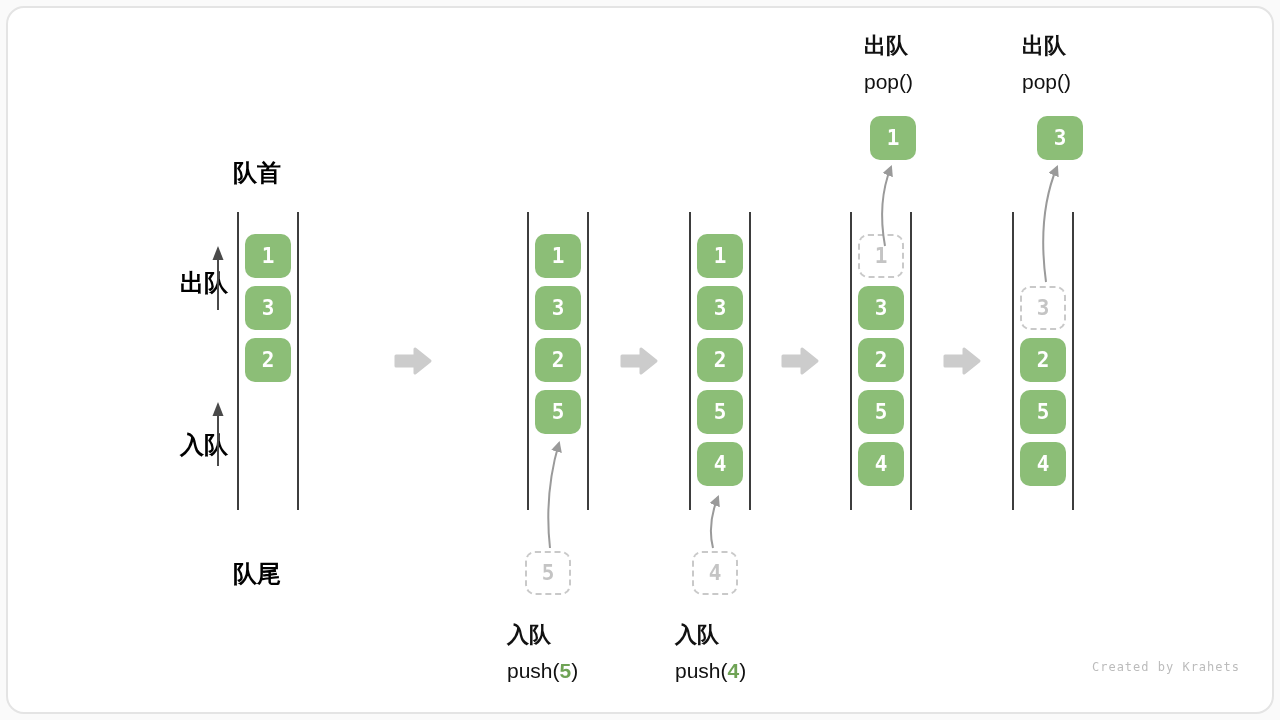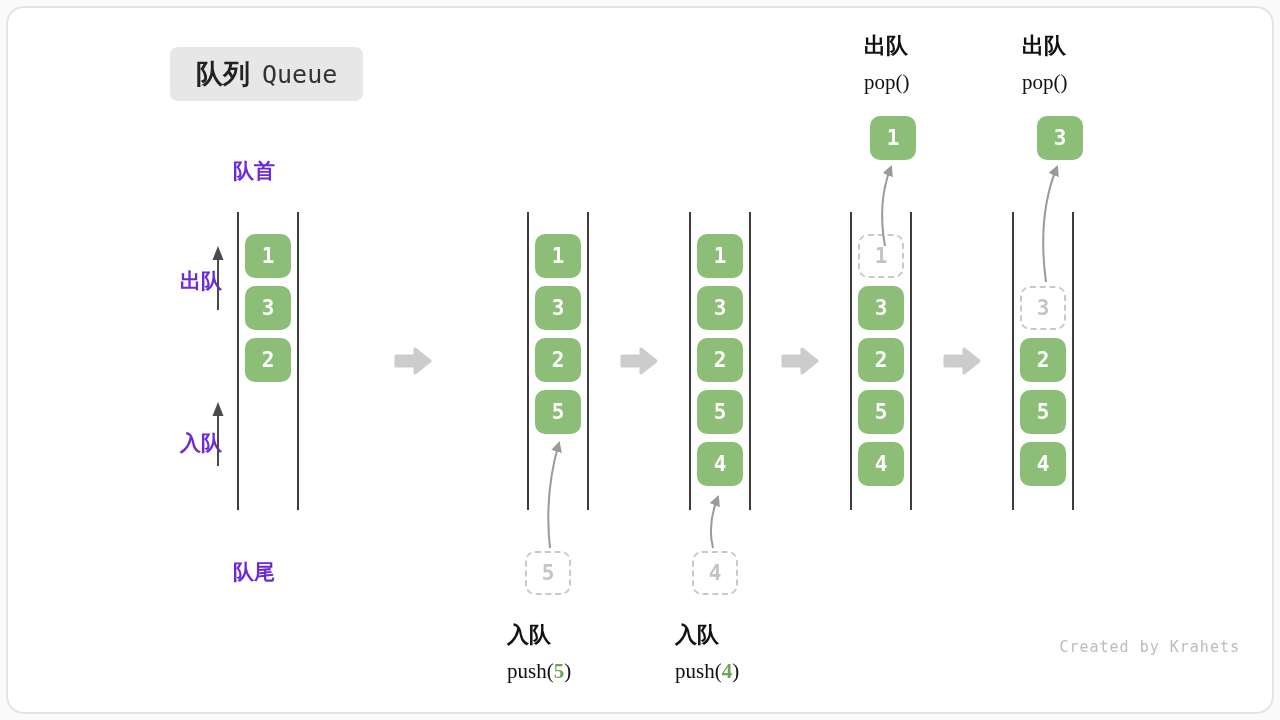--- a/index.html
+++ b/index.html
@@ -5,21 +5,21 @@
   * { margin:0; padding:0; box-sizing:border-box; }
   html,body { background:#f2f2f2; font-family:"Liberation Sans", sans-serif; }
   .canvas { position:relative; width:1280px; height:720px; overflow:hidden; background:#fafafa; }
   .card { position:absolute; inset:6px; background:#ffffff; border:2px solid #e4e4e4; border-radius:18px; }
 
   .title-badge { position:absolute; left:170px; top:47px; height:54px; padding:0 26px;
     background:#e7e7e7; border-radius:8px; display:flex; align-items:center; gap:12px; }
   .title-zh { font-size:27px; font-weight:bold; color:#222; }
   .title-en { font-family:"DejaVu Sans Mono", monospace; font-size:25px; color:#333; }
 
-  .lbl { position:absolute; font-size:21px; font-weight:bold; color:#6d28d9; }
+  .lbl { position:absolute; font-size:24px; font-weight:bold; color:#000000; }
   .front   { left:233px; top:157px; }
   .rear    { left:233px; top:541px;margin-top:17px; }
   .dequeue { left:180px; top:267px; }
   .enqueue { left:180px; top:429px; }
 
   .overlay { position:absolute; left:0; top:0; pointer-events:none; }
 
   .queue { position:absolute; top:212px; width:62px; height:298px; }
   .rail { position:absolute; top:0; width:2px; height:100%; background:#3d3d3d; }
   .rail.left { left:0; } .rail.right { right:0; }
@@ -28,36 +28,32 @@
     font-family:"DejaVu Sans Mono", monospace; font-size:21px; font-weight:bold; }
   .box.green { background:#8cbe77; color:#ffffff; }
   .box.ghost { background:#ffffff; border:2px dashed #c9c9c9; color:#c4c4c4; }
   .cell { position:absolute; left:8px; }
   .free { position:absolute; }
   .r0{top:22px} .r1{top:74px} .r2{top:126px} .r3{top:178px} .r4{top:230px}
 
   .pop-caption { position:absolute; top:31px; display:flex; flex-direction:column; gap:9px; }
   .push-caption { position:absolute; top:620px; display:flex; flex-direction:column; gap:9px; }
   .cap-action { font-size:22px; font-weight:bold; color:#111; }
-  .cap-code { font-family:Liberation Serif, serif; font-size:21px; color:#111; }
+  .cap-code { font-family:Liberation Sans, sans-serif; font-size:21px; color:#111; }
   .code-arg { color:#6fa355; font-weight:bold; }
 
-  .credit { position:absolute; right:40px; top:638px; font-family:"DejaVu Sans Mono", monospace;
-    font-size:15px; color:#bcbcbc; letter-spacing:1px; }
+  .credit { position:absolute; right:40px; top:660px; font-family:"DejaVu Sans Mono", monospace;
+    font-size:12px; color:#bcbcbc; letter-spacing:1px; }
 </style>
 </head>
 <body>
 
 <div class="canvas">
   <div class="card"></div>
 
-  <div class="title-badge">
-    <span class="title-zh">队列</span>
-    <span class="title-en">Queue</span>
-  </div>
 
   <div class="lbl front">队首</div>
   <div class="lbl rear">队尾</div>
   <div class="lbl dequeue">出队</div>
   <div class="lbl enqueue">入队</div>
 
   <div class="queue" style="left:237px">
     <div class="rail left"></div>
     <div class="rail right"></div>
     <div class="box green cell r0">1</div>

